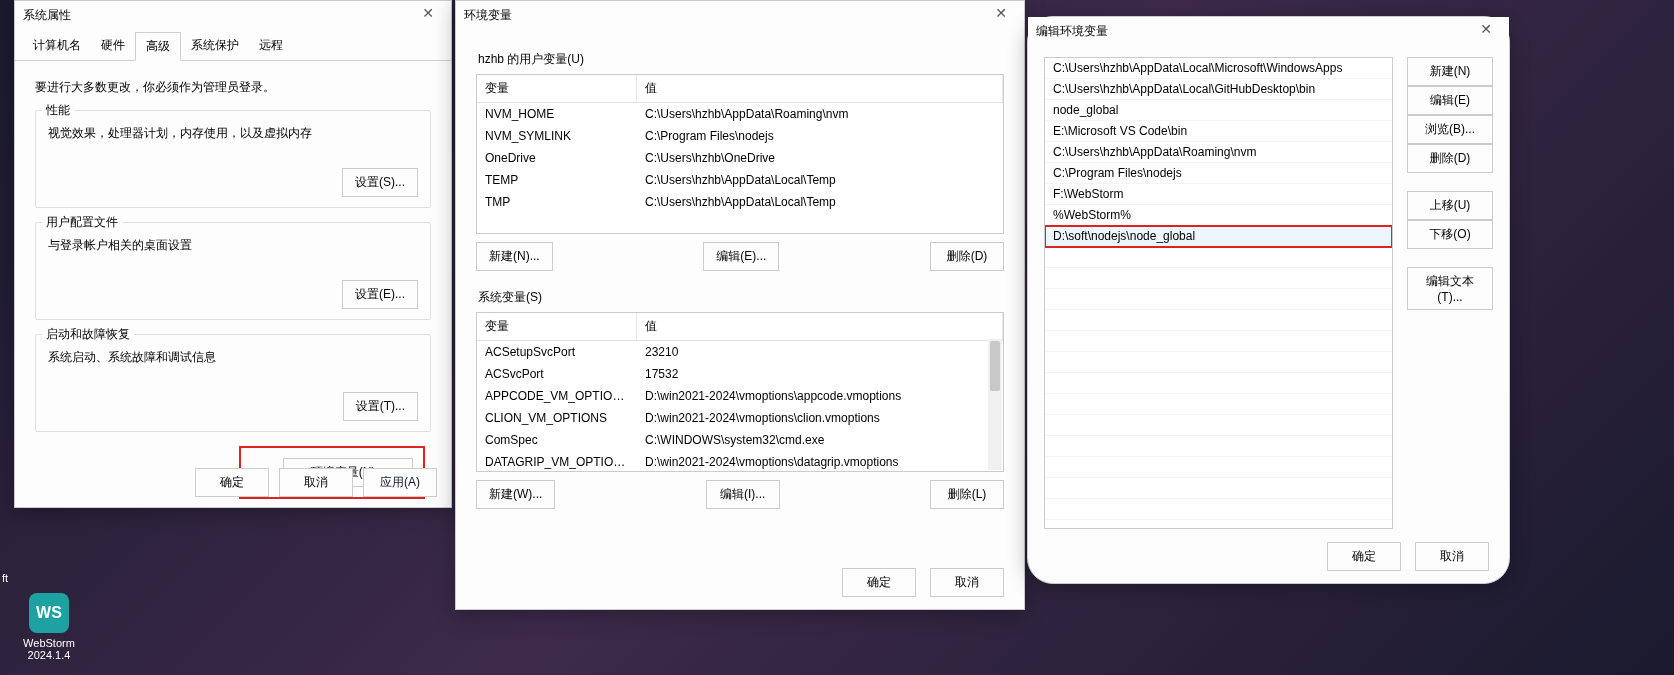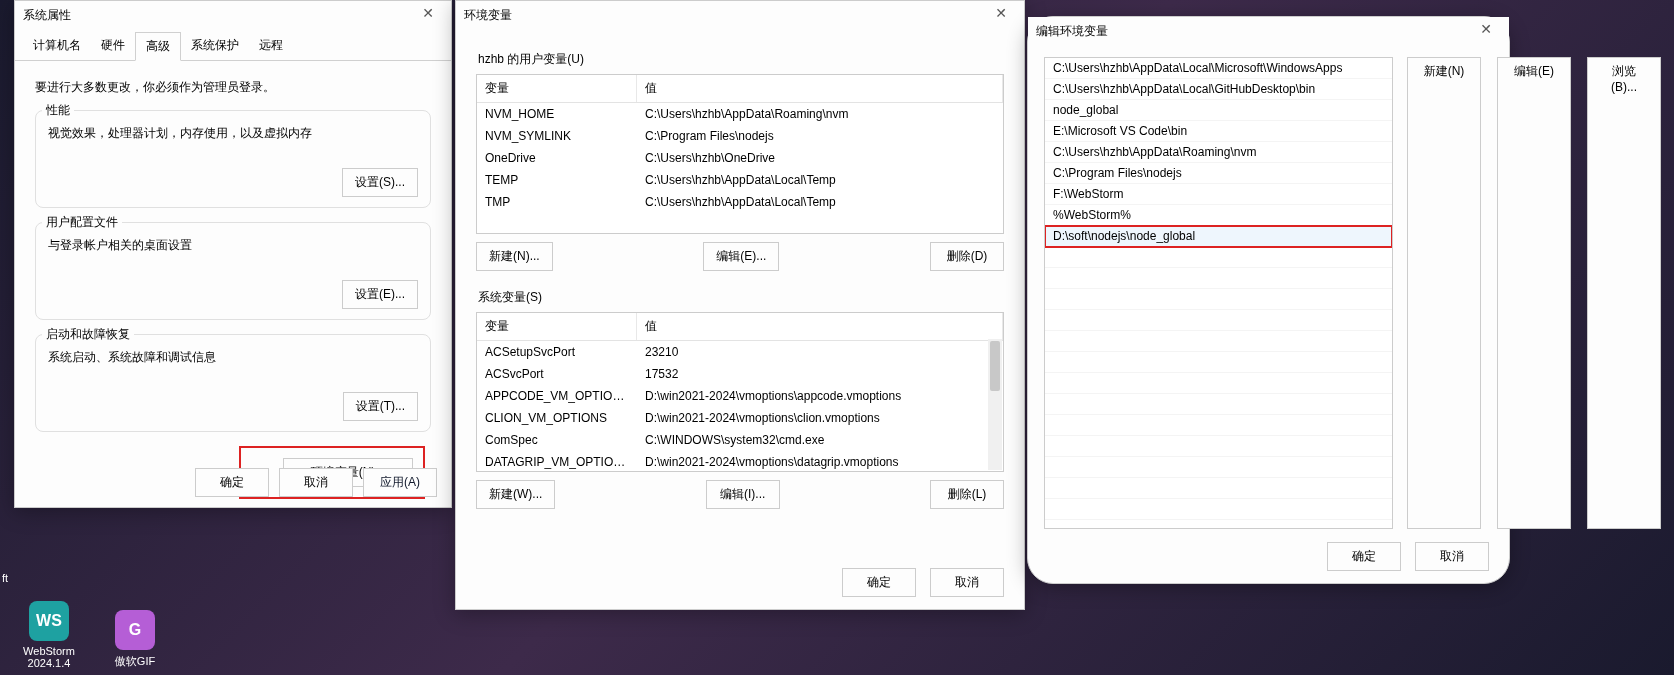--- a/index.html
+++ b/index.html
@@ -53,21 +53,21 @@
 }
 .tab.active {
   border: 1px solid #d0d0d0;
   border-bottom: 1px solid #fdfdfd;
   background: #fdfdfd;
 }
 .d1-body { padding: 14px 20px; }
 .admin-note { margin: 4px 0 14px 0; }
 .groupbox {
   border: 1px solid #e0e0e0;
-  border-radius: 8px;
+  border-radius: 2px;
   padding: 14px 12px 10px 12px;
   margin-bottom: 14px;
   position: relative;
 }
 .groupbox-title {
   position: absolute;
   top: -9px;
   left: 6px;
   background: #fdfdfd;
   padding: 0 4px;
@@ -157,39 +157,40 @@
 }
 .d3-list .item {
   padding: 3px 8px;
   border-bottom: 1px solid #f4f4f4;
   white-space: nowrap;
   overflow: hidden;
   text-overflow: ellipsis;
 }
 .d3-list .item.selected { background: #eef6fd; outline: 1px solid #2a8dd4; }
 .d3-list .item.red-hl { outline: 2px solid #d22; outline-offset:-1px;}
-.d3-btns { width: 86px; display: flex; gap: 16px; }
+.d3-btns { width: 86px; display: flex; flex-direction: column; }
 .d3-footer {
   position: absolute;
   bottom: 12px;
   right: 20px;
   display: flex;
   gap: 14px;
 }
 
 
 .taskbar {
   position: absolute;
   left: 0;
   bottom: 0;
   height: 88px;
   display: flex;
   align-items: flex-end;
   gap: 24px;
   padding: 6px 18px;
+  flex-direction: column;
 }
 .task-icon { text-align: center; color: #fff; font-size: 11px; width: 62px;}
 .task-icon .sq {
   width: 40px; height: 40px; margin: 0 auto 4px auto; border-radius: 8px;
   display:flex; align-items:center; justify-content:center;
   font-weight:bold; font-size:16px; color:#fff;
 }
 .ws-bg { background:#1ea1a1;}
 .gif-bg { background:#b55ed6;}
 .ft-bit { position:absolute; left:0; top:570px; color:#fff; font-size:11px; padding:2px;}

